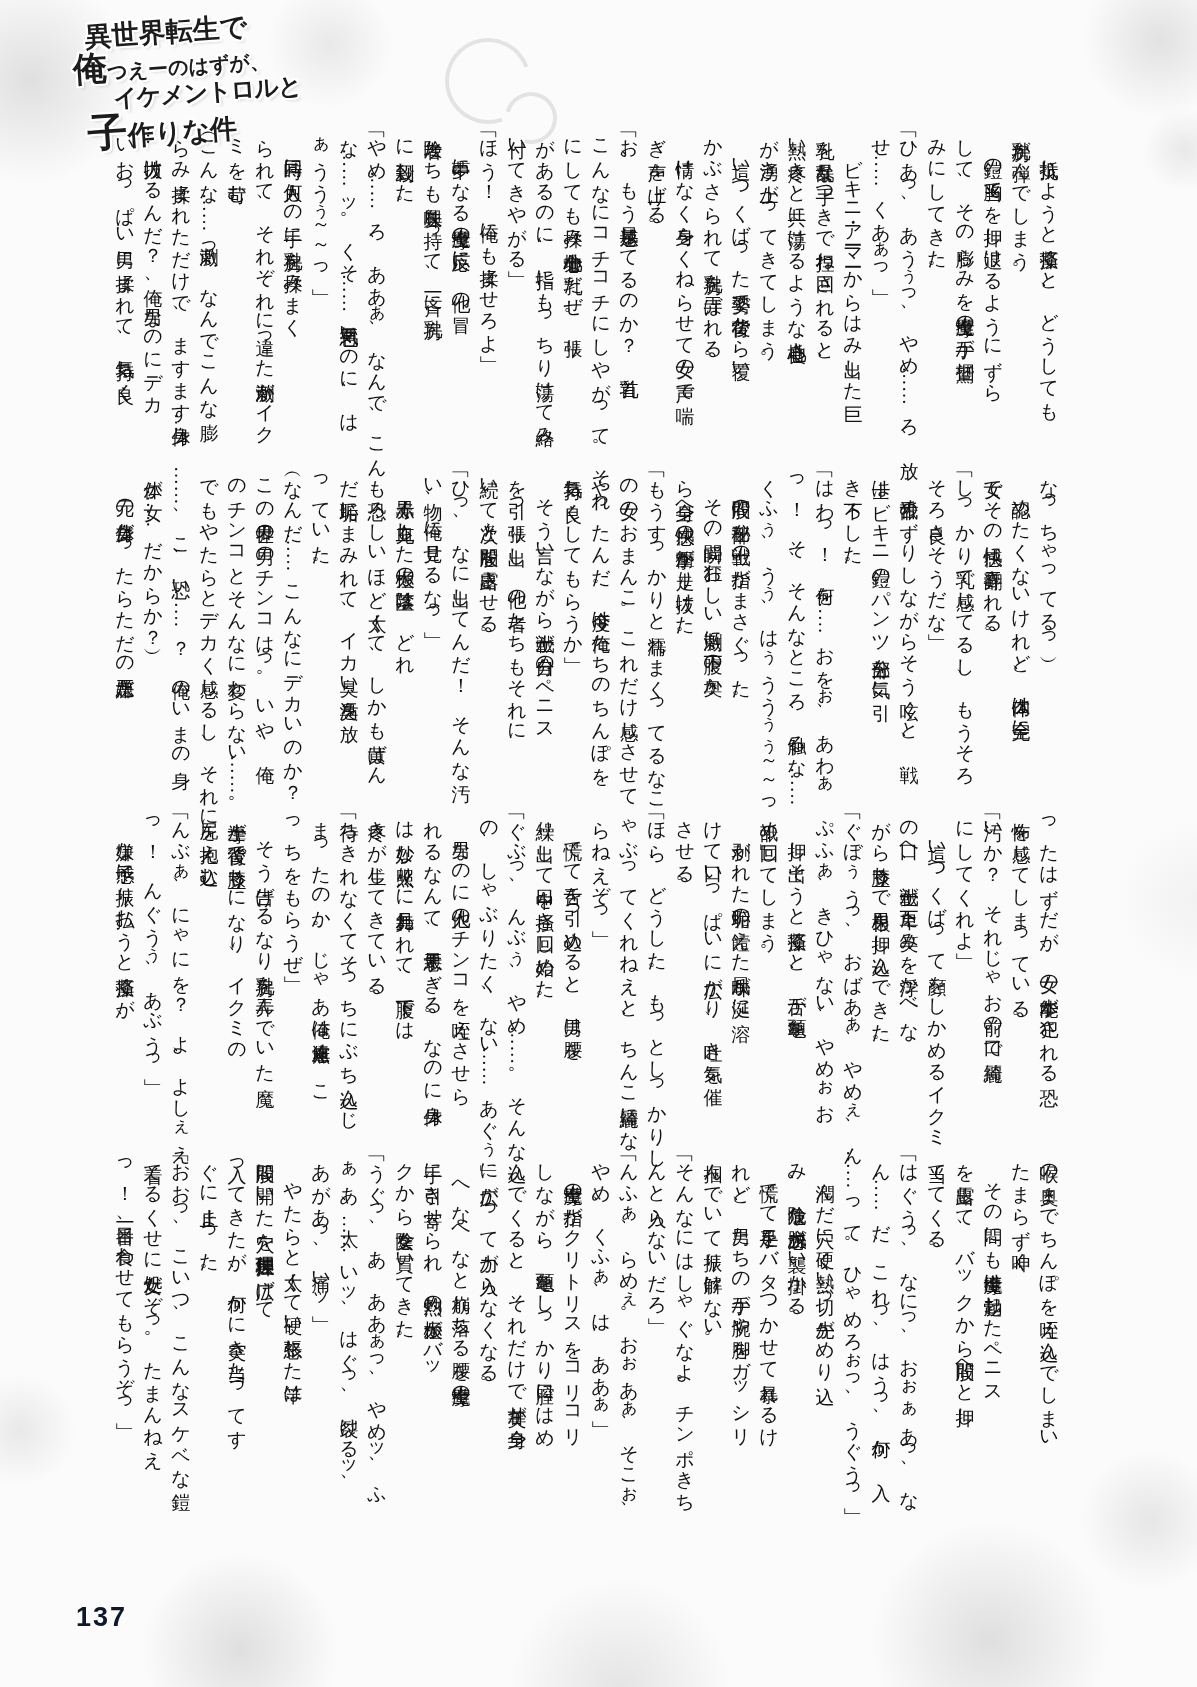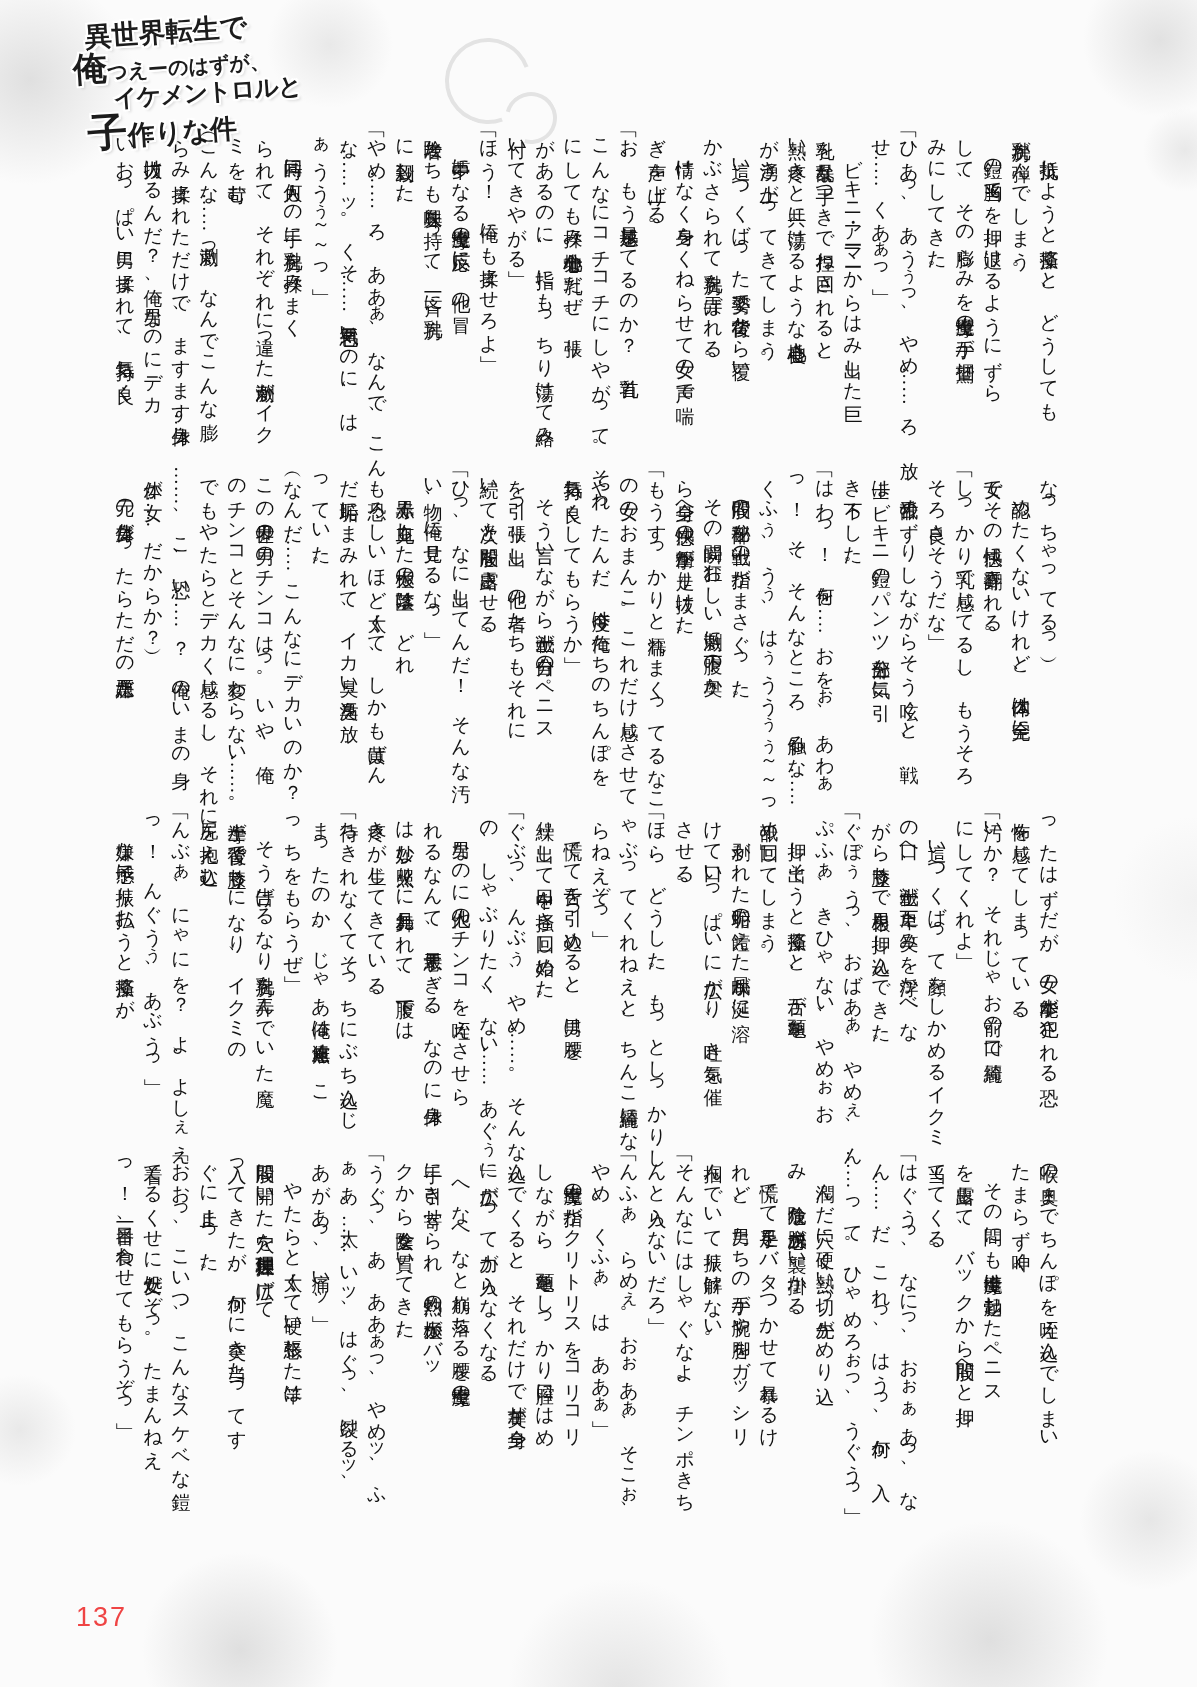--- a/index.html
+++ b/index.html
@@ -46,21 +46,21 @@
   .logo-l4{font-size:27px;margin-left:12px;}
   .logo-l4::first-letter{font-size:40px;}
   .swirl{
     position:absolute;border:4px solid #d7d7d7;border-radius:50%;opacity:.65;
   }
   #swirl1{left:445px;top:38px;width:78px;height:78px;border-right-color:transparent;transform:rotate(25deg);}
   #swirl2{left:505px;top:92px;width:44px;height:44px;border-left-color:transparent;transform:rotate(-30deg);}
   .page-number{
     position:absolute;left:76px;top:1602px;
     font-family:"Liberation Sans","DejaVu Sans",sans-serif;
-    font-size:27px;color:#ef4444;letter-spacing:2px;
+    font-size:27px;color:#0f172a;letter-spacing:2px;font-weight:bold;
   }
 </style>
 </head>
 <body>
 
 <div class="logo">
   <div class="logo-l1">異世界転生で</div>
   <div class="logo-l2">俺つえーのはずが、</div>
   <div class="logo-l3">イケメントロルと</div>
   <div class="logo-l4">子作りな件</div>

